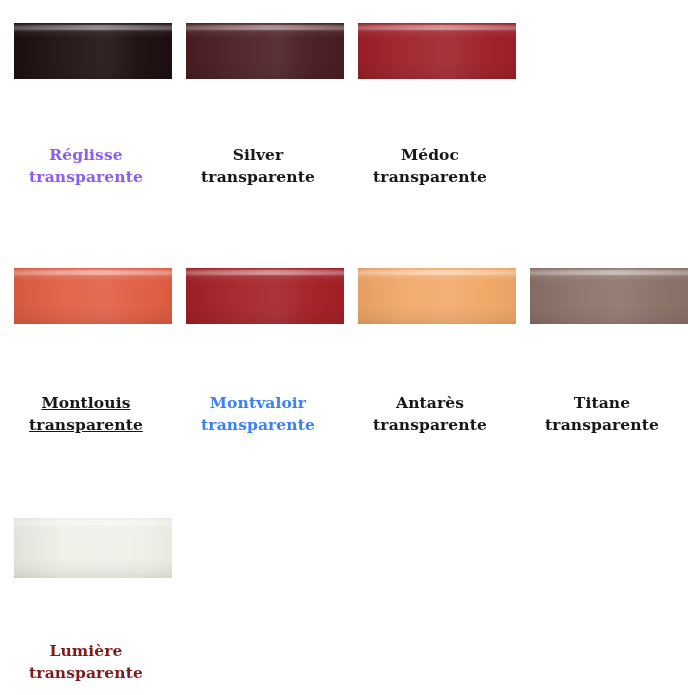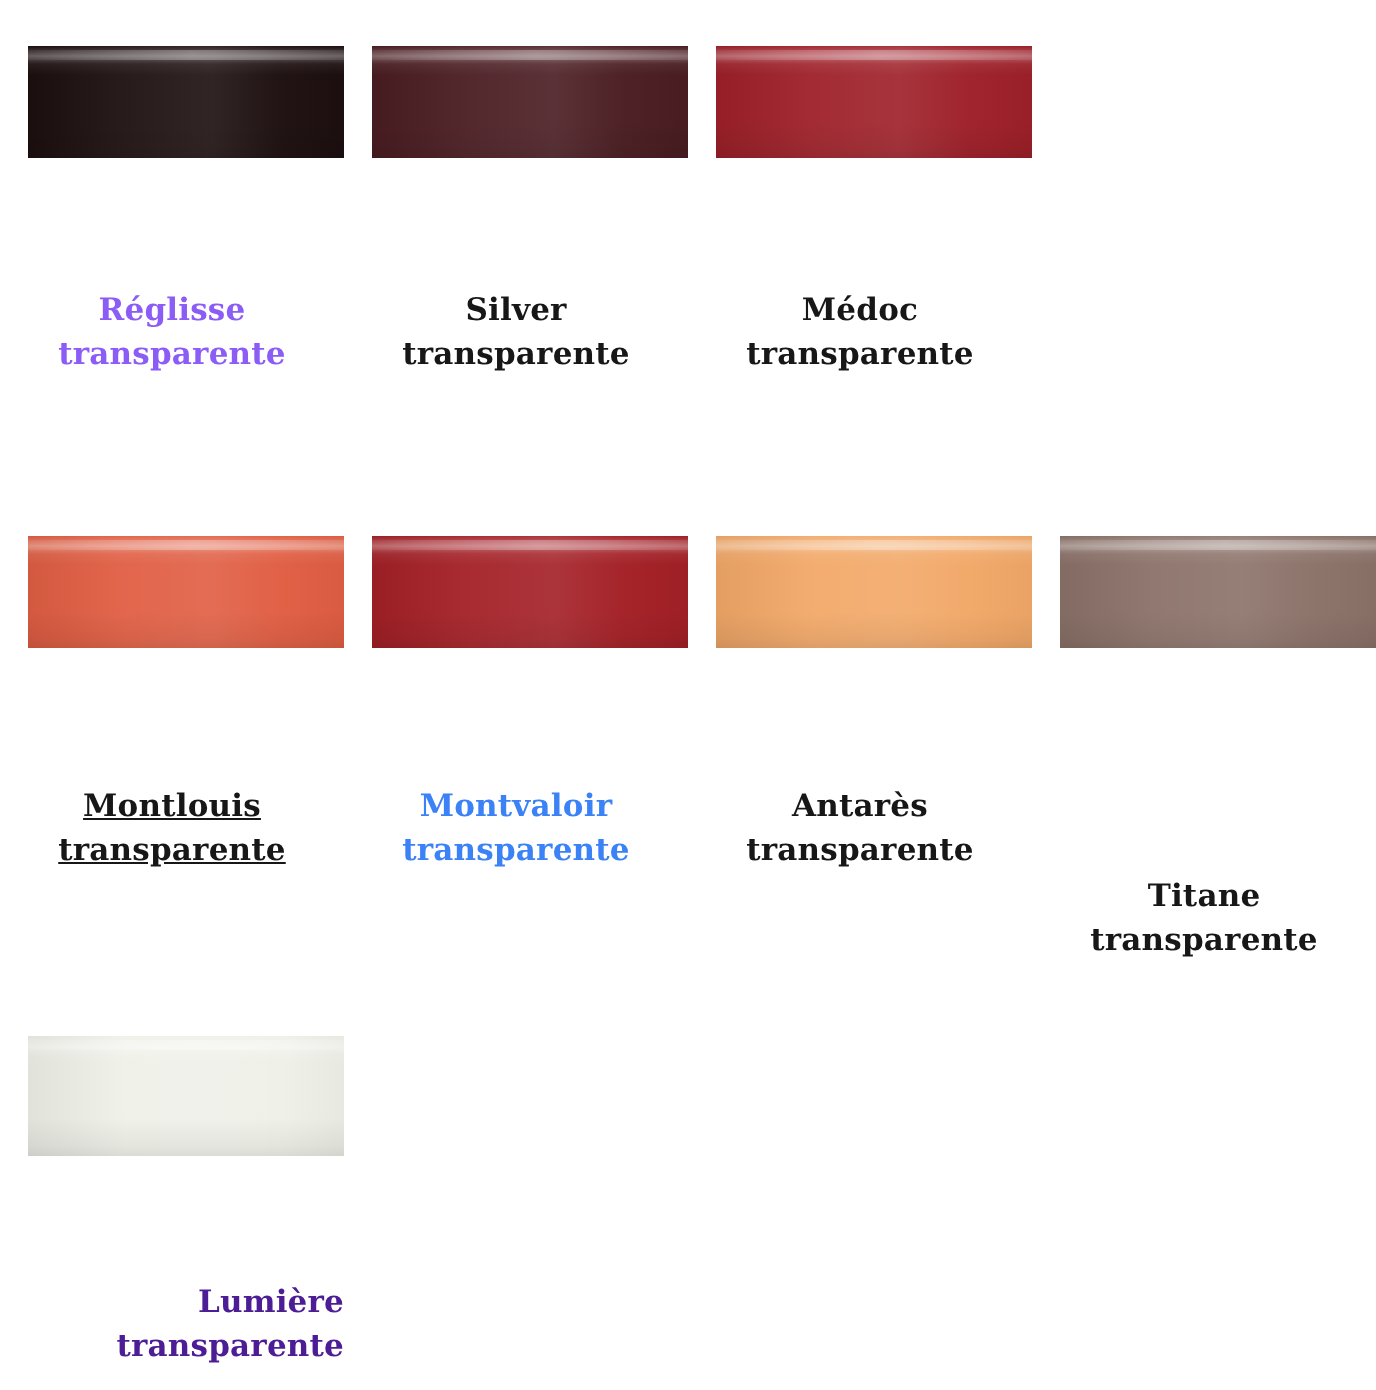--- a/index.html
+++ b/index.html
@@ -170,33 +170,33 @@
         <div class="chip" style="background-color: rgb(242, 168, 104);"></div>
       </div>
       <div class="chip-label" style="color: rgb(23, 23, 23);">Antarès
 transparente</div>
     </div>
 
     <div class="swatch-cell">
       <div class="chip-wrap">
         <div class="chip" style="background-color: rgb(139, 114, 105);"></div>
       </div>
-      <div class="chip-label" style="color: rgb(23, 23, 23); margin-top: 45px;">Titane
+      <div class="chip-label" style="color: rgb(23, 23, 23);">Titane
 transparente</div>
     </div>
 
   </div>
 
   <div class="swatch-row row-3">
 
     <div class="swatch-cell">
       <div class="chip-wrap">
         <div class="chip" style="background-color: rgb(239, 240, 232);"></div>
       </div>
-      <div class="chip-label" style="color: #4c1d95; text-align: right;">Lumière
+      <div class="chip-label" style="color: #7f1d1d;">Lumière
 transparente</div>
     </div>
 
     <div class="swatch-cell"></div>
     <div class="swatch-cell"></div>
     <div class="swatch-cell"></div>
 
   </div>
 
 </div>

